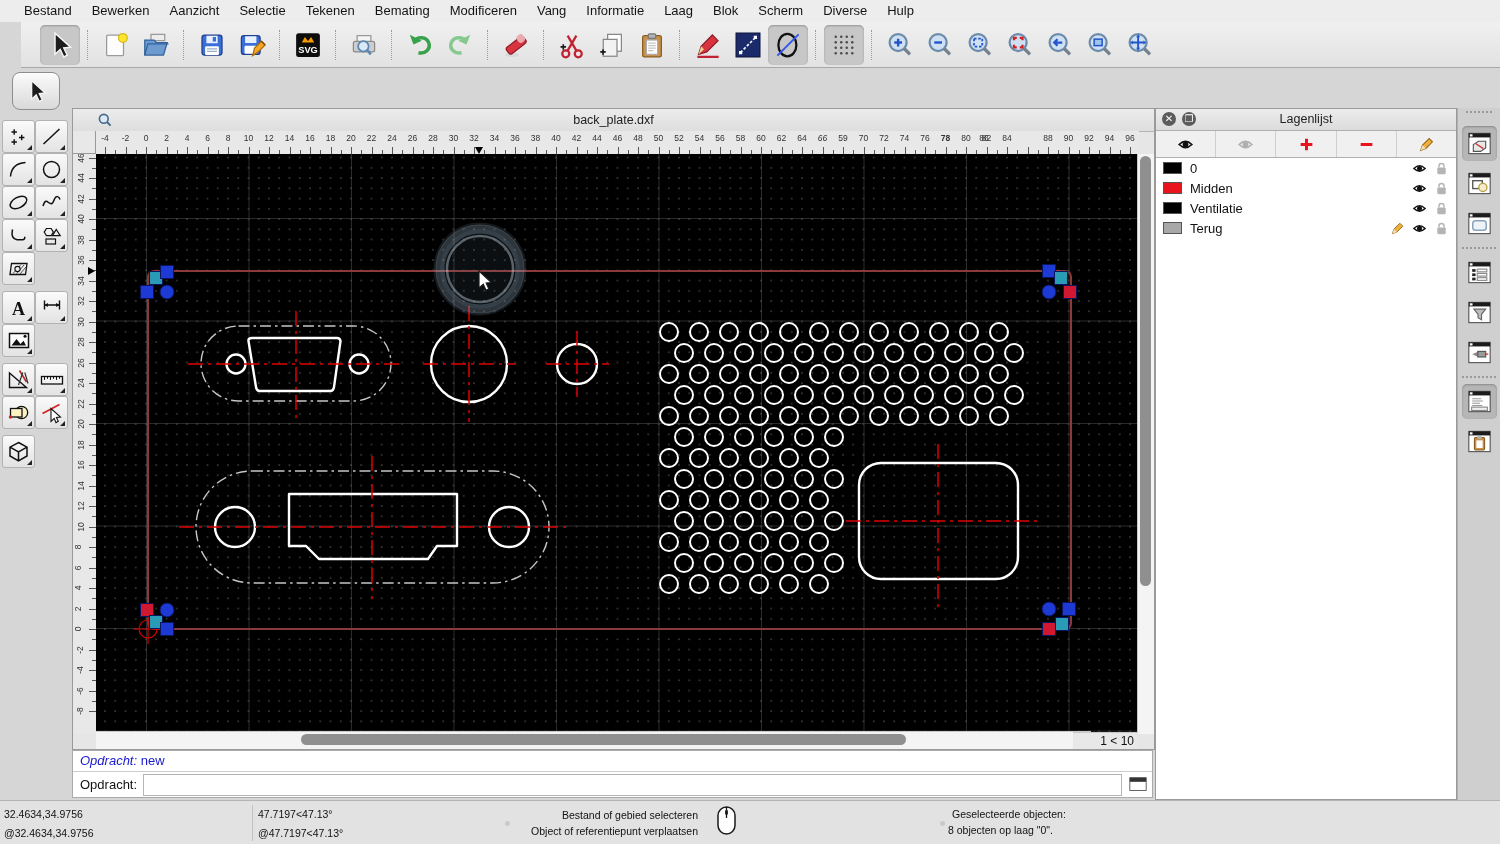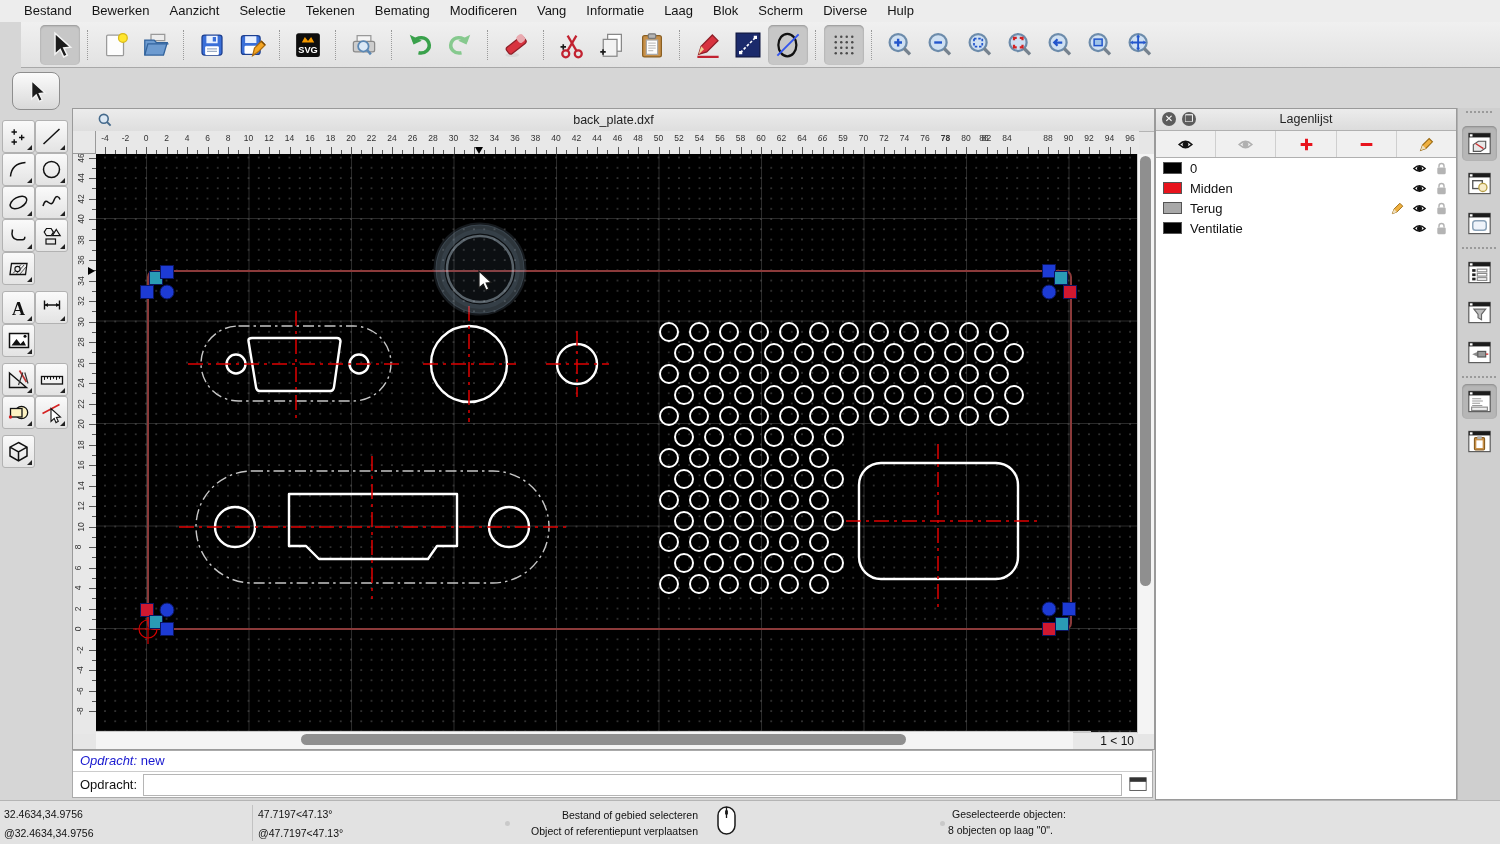--- a/index.html
+++ b/index.html
@@ -942,38 +942,38 @@
         <svg viewBox="0 0 16 16">
           <path d="M2 8 Q8 2.2 14 8 Q8 13.8 2 8 Z" fill="none" stroke="#111" stroke-width="1.5"></path>
           <circle cx="8" cy="8" r="2.7" fill="#111"></circle>
         </svg>
         <svg viewBox="0 0 16 16">
           <rect x="3.5" y="7" width="9" height="7" rx="1.2" fill="#b4b4b4"></rect>
           <path d="M5.3 7 V5.4 a2.7 2.7 0 0 1 5.4 0 V7" fill="none" stroke="#b4b4b4" stroke-width="1.5"></path>
         </svg>
       </div>
       <div class="layer-row">
+        <span class="swatch" style="background: rgb(0, 0, 0);"></span>
+        <span class="layer-name">Ventilatie</span>
+        <svg viewBox="0 0 16 16">
+          <path d="M2 8 Q8 2.2 14 8 Q8 13.8 2 8 Z" fill="none" stroke="#111" stroke-width="1.5"></path>
+          <circle cx="8" cy="8" r="2.7" fill="#111"></circle>
+        </svg>
+        <svg viewBox="0 0 16 16">
+          <rect x="3.5" y="7" width="9" height="7" rx="1.2" fill="#b4b4b4"></rect>
+          <path d="M5.3 7 V5.4 a2.7 2.7 0 0 1 5.4 0 V7" fill="none" stroke="#b4b4b4" stroke-width="1.5"></path>
+        </svg>
+      </div>
+      <div class="layer-row">
         <span class="swatch" style="background: rgb(168, 168, 168);"></span>
         <span class="layer-name">Terug</span>
         <svg viewBox="0 0 16 16">
           <path d="M2.5 13.5 L4.3 8.6 L10.5 2.4 L13.6 5.5 L7.4 11.7 Z" fill="#f0b040" stroke="#9a6a10"></path>
           <path d="M2.5 13.5 L4.3 8.6 L7.4 11.7 Z" fill="#efe0c0"></path>
         </svg>
-        <svg viewBox="0 0 16 16">
-          <path d="M2 8 Q8 2.2 14 8 Q8 13.8 2 8 Z" fill="none" stroke="#111" stroke-width="1.5"></path>
-          <circle cx="8" cy="8" r="2.7" fill="#111"></circle>
-        </svg>
-        <svg viewBox="0 0 16 16">
-          <rect x="3.5" y="7" width="9" height="7" rx="1.2" fill="#b4b4b4"></rect>
-          <path d="M5.3 7 V5.4 a2.7 2.7 0 0 1 5.4 0 V7" fill="none" stroke="#b4b4b4" stroke-width="1.5"></path>
-        </svg>
-      </div>
-      <div class="layer-row">
-        <span class="swatch" style="background: rgb(0, 0, 0);"></span>
-        <span class="layer-name">Ventilatie</span>
         <svg viewBox="0 0 16 16">
           <path d="M2 8 Q8 2.2 14 8 Q8 13.8 2 8 Z" fill="none" stroke="#111" stroke-width="1.5"></path>
           <circle cx="8" cy="8" r="2.7" fill="#111"></circle>
         </svg>
         <svg viewBox="0 0 16 16">
           <rect x="3.5" y="7" width="9" height="7" rx="1.2" fill="#b4b4b4"></rect>
           <path d="M5.3 7 V5.4 a2.7 2.7 0 0 1 5.4 0 V7" fill="none" stroke="#b4b4b4" stroke-width="1.5"></path>
         </svg>
       </div>
     </div>

